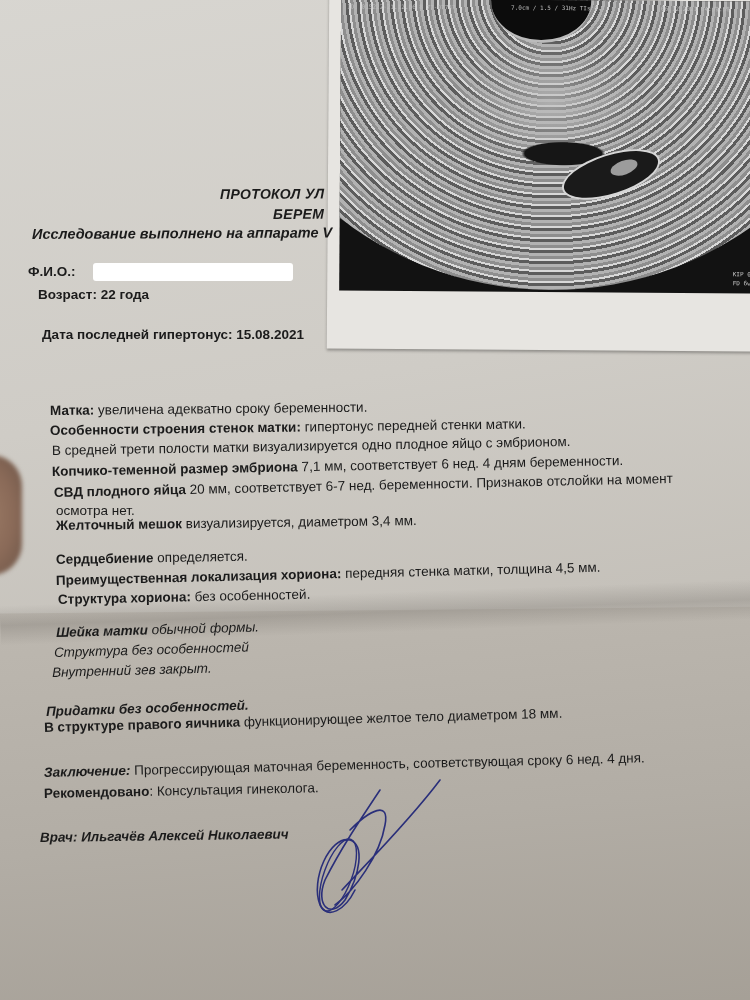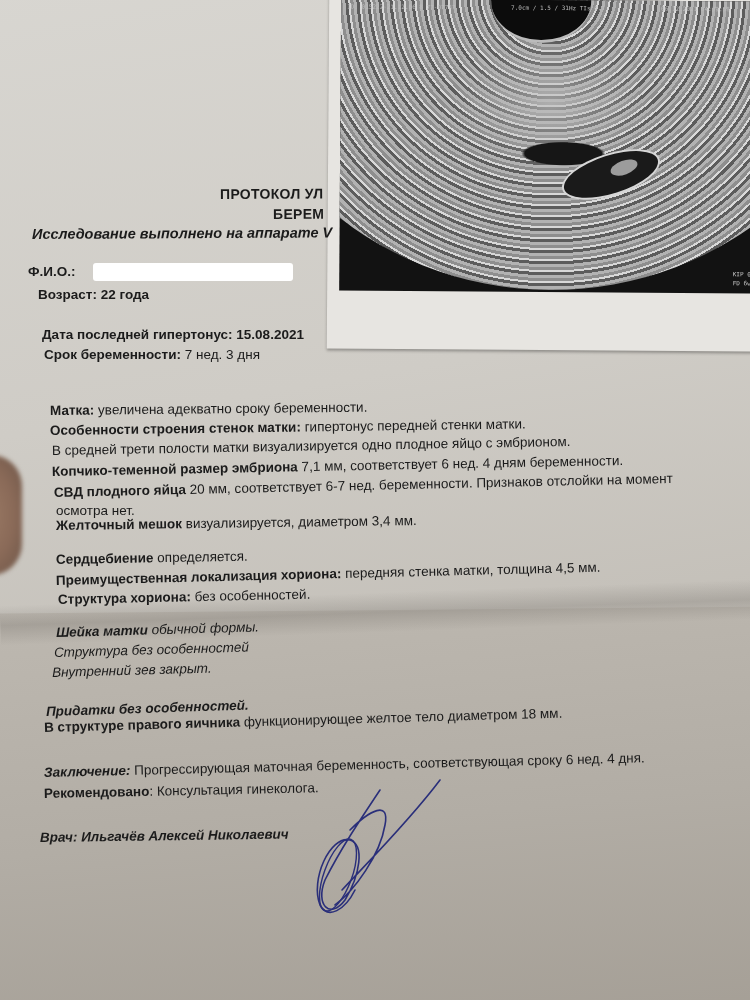--- a/index.html
+++ b/index.html
@@ -74,21 +74,21 @@
       white-space: nowrap;
     }
     .text-layer { position: absolute; left: 0; top: 0; width: 750px; height: 1000px; }
     .line {
       position: absolute; white-space: nowrap; color: #1b1b1b;
       font-family: "Liberation Sans", sans-serif; font-size: 13.5px;
       transform-origin: 0 50%;
     }
     .b { font-weight: bold; }
     .i { font-style: italic; }
-    .title { font-weight: bold; font-size: 14px; letter-spacing: 0.3px; }
+    .title { font-weight: bold; font-size: 14px; letter-spacing: 0.3px; font-style: italic; }
     .redact {
       position: absolute; left: 93px; top: 263px; width: 200px; height: 18px;
       background: #ffffff; border-radius: 3px;
     }
     .sig { position: absolute; left: 290px; top: 770px; }
   </style>
 </head>
 <body>
 
 <div class="paper"></div>
@@ -124,24 +124,20 @@
   <div class="redact"></div>
 
   <div class="line" style="left:38px; top:287px">
     <span class="b">Возраст:</span>
     <span class="b">22 года</span>
   </div>
   <div class="line" style="left:42px; top:327px">
     <span class="b">Дата последней гипертонус:</span>
     <span class="b">15.08.2021</span>
   </div>
-  <div class="line" style="left:44px; top:347px">
-    <span class="b">Срок беременности:</span>
-    <span>7  нед.  3 дня</span>
-  </div>
 
   <div class="line" style="left:50px; top:403px; transform:rotate(-0.6deg)">
     <span class="b">Матка:</span>
     <span>увеличена адекватно сроку беременности.</span>
   </div>
   <div class="line" style="left:50px; top:423px; transform:rotate(-0.8deg)">
     <span class="b">Особенности строения стенок матки:</span>
     <span>гипертонус  передней стенки матки.</span>
   </div>
   <div class="line" style="left:52px; top:443px; transform:rotate(-1deg)">В средней трети полости матки визуализируется одно плодное яйцо с эмбрионом.</div>

